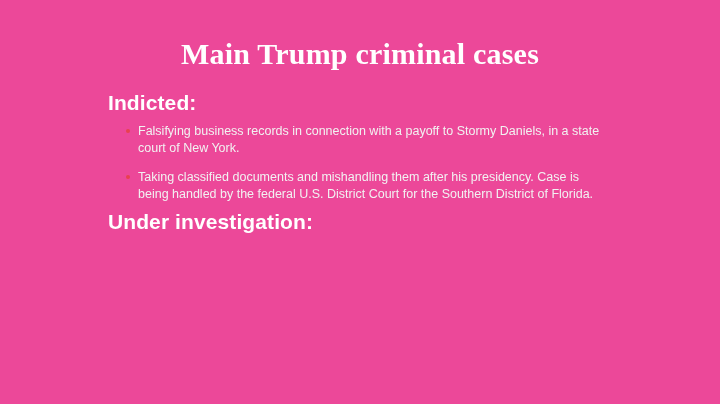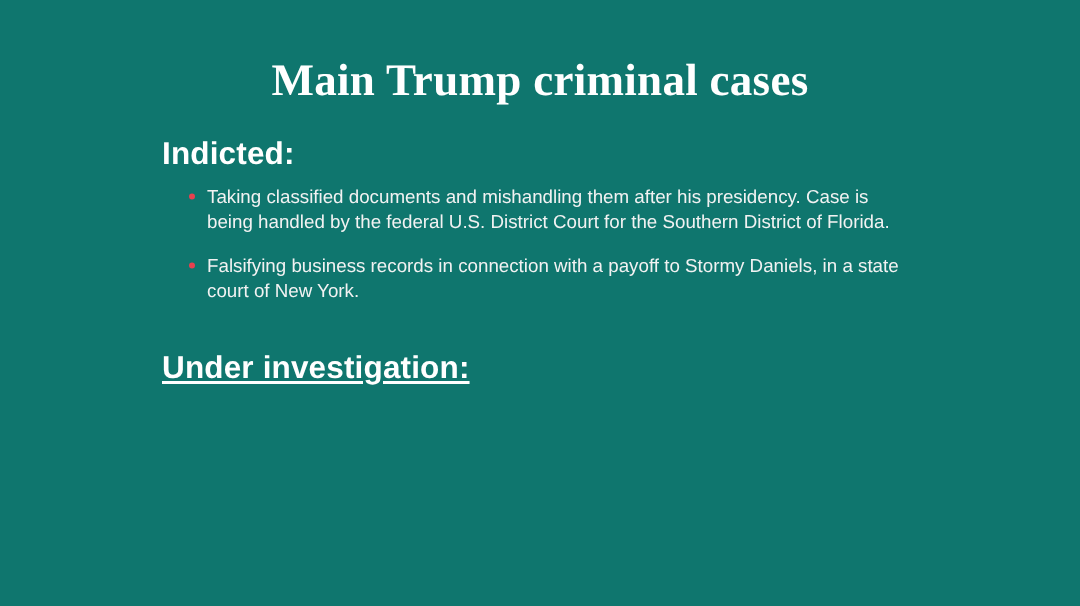--- a/index.html
+++ b/index.html
@@ -10,21 +10,21 @@
     width: 720px;
     height: 404px;
     background: #141d2e;
     font-family: "Liberation Sans", sans-serif;
     overflow: hidden;
   }
   .slide {
     position: relative;
     width: 720px;
     height: 404px;
-    background: #0f766e;
+    background: #ec4899;
     box-sizing: border-box;
     padding: 0;
   }
   .title {
     text-align: center;
     color: #ffffff;
     font-family: "Liberation Serif", serif;
     font-weight: bold;
     font-size: 30px;
     letter-spacing: 0.2px;
@@ -37,22 +37,21 @@
     padding-right: 52px;
   }
   .section-heading {
     color: #ffffff;
     font-size: 21px;
     font-weight: bold;
     letter-spacing: 0.1px;
     margin: 0 0 8px 0;
   }
   .section-heading.second {
-    margin-top: 32px;
-    text-decoration: underline;
+    margin-top: 8px;
   }
   ul.bullets {
     list-style: none;
     margin: 0;
     padding: 0 0 0 18px;
   }
   ul.bullets li {
     position: relative;
     color: #f2f2f2;
     font-size: 12.5px;
@@ -85,25 +84,25 @@
 
   <h1 class="title">Main Trump criminal cases</h1>
 
   <div class="content">
 
     <div class="section">
       <h2 class="section-heading">Indicted:</h2>
       <ul class="bullets">
         <li>
           <span class="bullet-dot"></span>
-          <span class="bullet-text">Taking classified documents and mishandling them after his presidency. Case is being handled by the federal U.S. District Court for the Southern District of Florida.</span>
+          <span class="bullet-text">Falsifying business records in connection with a payoff to Stormy Daniels, in a state court of New York.</span>
         </li>
         <li>
           <span class="bullet-dot"></span>
-          <span class="bullet-text">Falsifying business records in connection with a payoff to Stormy Daniels, in a state court of New York.</span>
+          <span class="bullet-text">Taking classified documents and mishandling them after his presidency. Case is being handled by the federal U.S. District Court for the Southern District of Florida.</span>
         </li>
       </ul>
     </div>
 
     <div class="section">
       <h2 class="section-heading second">Under investigation:</h2>
       <ul class="bullets">
       </ul>
     </div>
 

